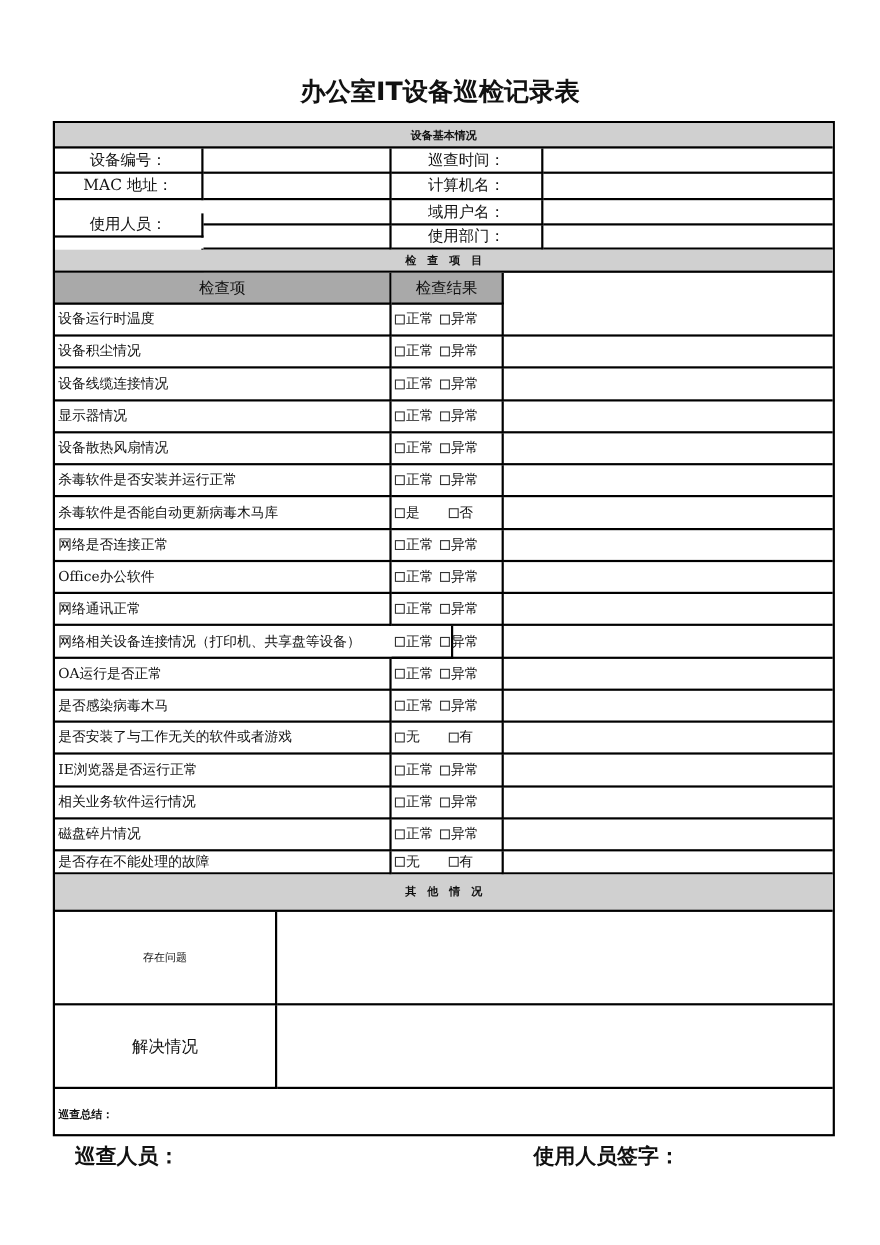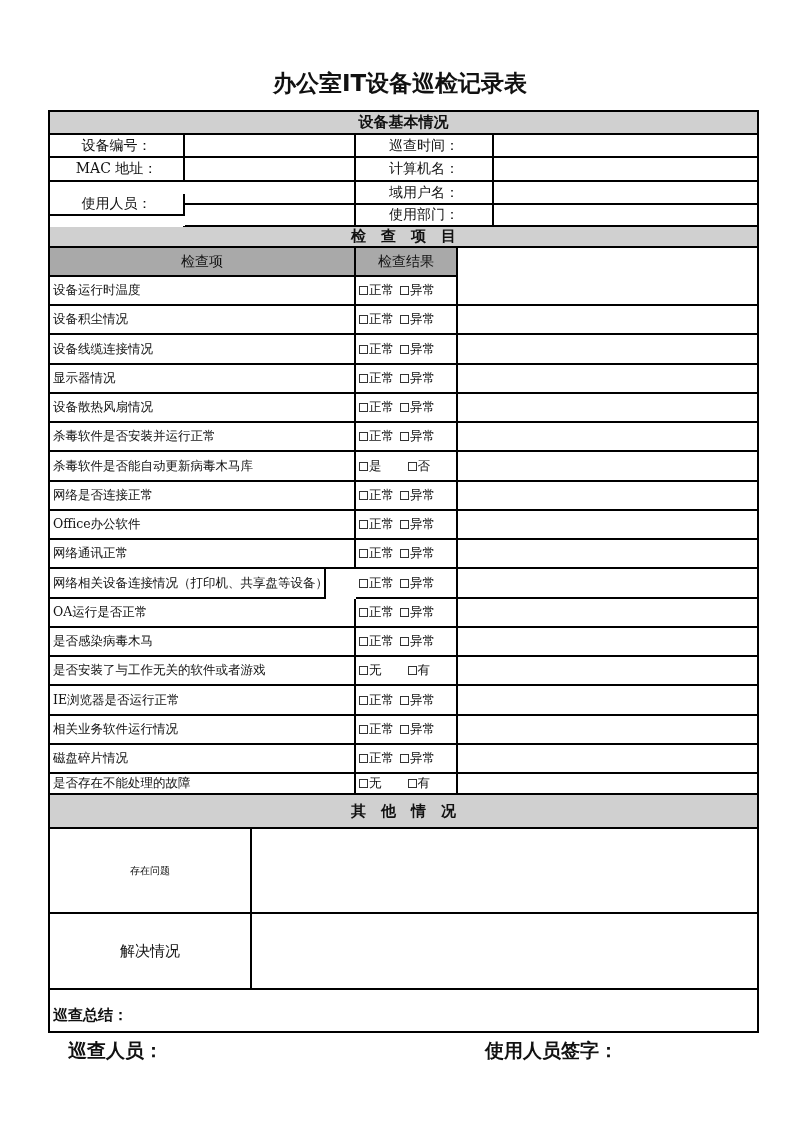--- a/index.html
+++ b/index.html
@@ -4,21 +4,21 @@
 <style>
   html, body { margin:0; padding:0; background:#ffffff; }
   body { width:800px; height:1132px; position:relative; font-family:"DejaVu Serif","Liberation Serif",serif; color:#111; overflow:hidden; }
   .title { position:absolute; top:68px; left:0; width:800px; text-align:center; font-size:23px; font-weight:bold; font-family:"DejaVu Sans","Liberation Sans",sans-serif; letter-spacing:0px; }
   .frame { position:absolute; left:48px; top:110px; width:711px; height:923px; border:2px solid #000; box-sizing:border-box; }
   .cell { position:absolute; box-sizing:border-box; border-right:2px solid #000; border-bottom:2px solid #000; display:flex; align-items:center; font-size:14px; overflow:hidden; white-space:nowrap; }
   .gray { background:#d0d0d0; }
   .dark { background:#a9a9a9; }
   .center { justify-content:center; }
   .left { justify-content:flex-start; padding-left:3px; font-size:12.5px; }
-  .bold { font-weight:bold; font-family:"DejaVu Sans","Liberation Sans",sans-serif; font-size:15px; }
+  .bold { font-weight:bold; font-family:"DejaVu Sans","Liberation Sans",sans-serif; font-size:10px; }
   .noright { border-right:none; }
   .res { font-size:12.5px; padding-left:3px; justify-content:flex-start; }
   .res span.box { display:inline-block; width:9px; height:9px; border:1px solid #333; margin-right:1px; vertical-align:middle; box-sizing:border-box; }
   .res .opt { margin-right:6px; }
   .res .opt.wide { margin-right:26px; }
   .sig { position:absolute; top:1038px; font-size:19px; font-weight:bold; font-family:"DejaVu Sans","Liberation Sans",sans-serif; }
 </style>
 </head>
 <body>
 
@@ -103,21 +103,21 @@
         <span class="opt"><span class="box"></span><span>正常</span></span>
         <span class="opt"><span class="box"></span><span>异常</span></span>
       </div>
       <div class="cell noright" style="left:408px;top:399px;width:299px;height:29px;"></div>
       <div class="cell left" style="left:0;top:428px;width:306px;height:29px;">网络通讯正常</div>
       <div class="cell res" style="left:306px;top:428px;width:102px;height:29px;">
         <span class="opt"><span class="box"></span><span>正常</span></span>
         <span class="opt"><span class="box"></span><span>异常</span></span>
       </div>
       <div class="cell noright" style="left:408px;top:428px;width:299px;height:29px;"></div>
-      <div class="cell left" style="left:0;top:457px;width:276px;height:30px;">网络相关设备连接情况（打印机、共享盘等设备）</div>
+      <div class="cell left" style="left:0;top:457px;width:362px;height:30px;">网络相关设备连接情况（打印机、共享盘等设备）</div>
       <div class="cell res" style="left:306px;top:457px;width:102px;height:30px;">
         <span class="opt"><span class="box"></span><span>正常</span></span>
         <span class="opt"><span class="box"></span><span>异常</span></span>
       </div>
       <div class="cell noright" style="left:408px;top:457px;width:299px;height:30px;"></div>
       <div class="cell left" style="left:0;top:487px;width:306px;height:29px;">OA运行是否正常</div>
       <div class="cell res" style="left:306px;top:487px;width:102px;height:29px;">
         <span class="opt"><span class="box"></span><span>正常</span></span>
         <span class="opt"><span class="box"></span><span>异常</span></span>
       </div>

